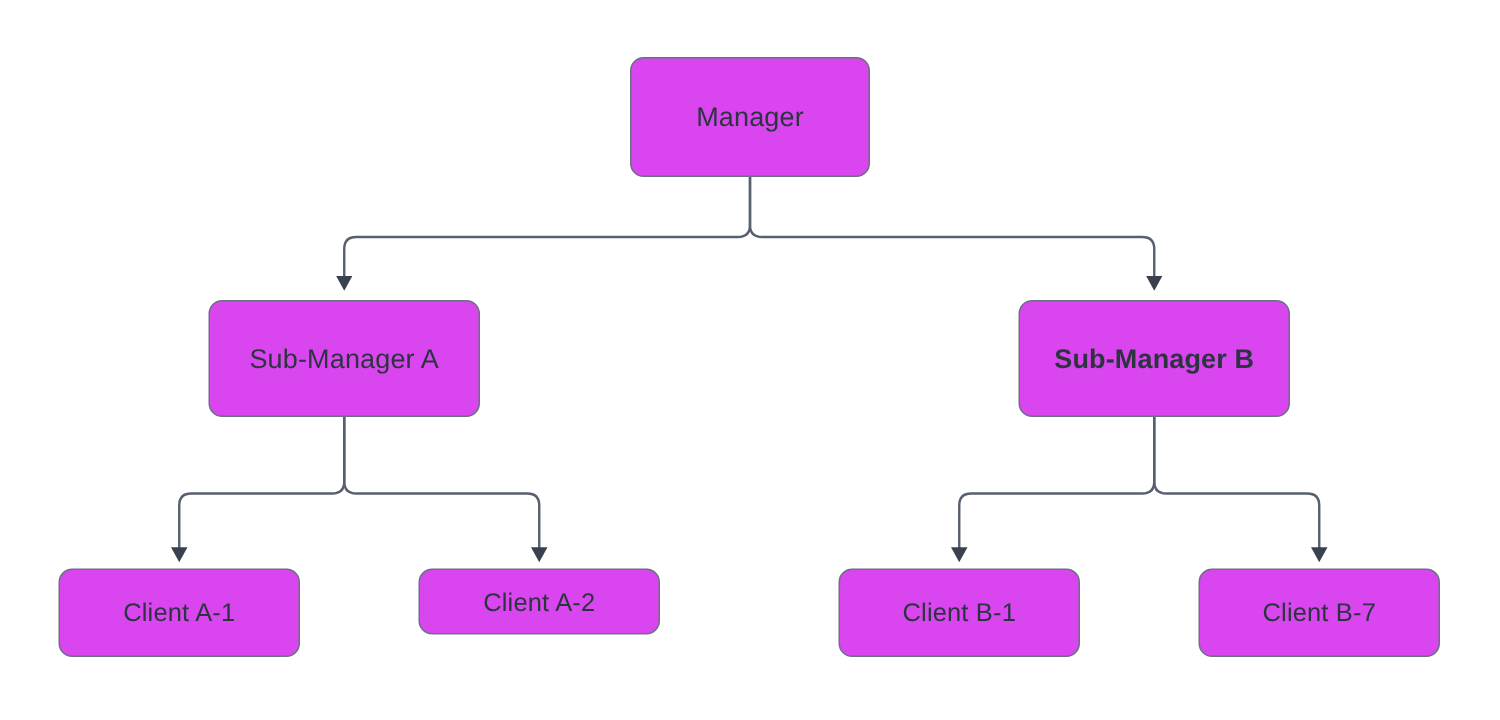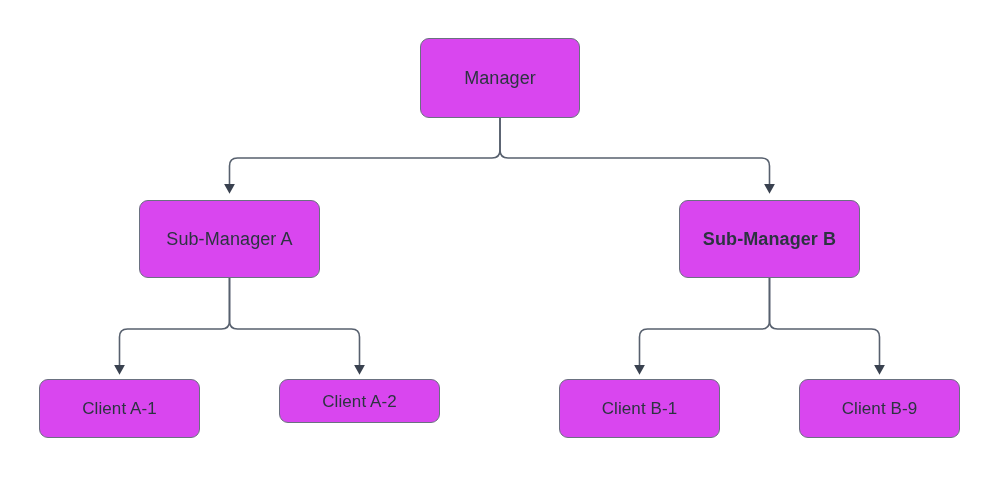--- a/index.html
+++ b/index.html
@@ -97,16 +97,16 @@
 
   <div class="node node-client" style="left:279px; top:379px; width:161px; height:44px;">
     <span class="node-label">Client A-2</span>
   </div>
 
   <div class="node node-client" style="left:559px; top:379px; width:161px; height:59px;text-align:right;">
     <span class="node-label">Client B-1</span>
   </div>
 
   <div class="node node-client" style="left:799px; top:379px; width:161px; height:59px;">
-    <span class="node-label">Client B-9</span>
+    <span class="node-label">Client B-7</span>
   </div>
 
 </div>
 
 </body></html>

